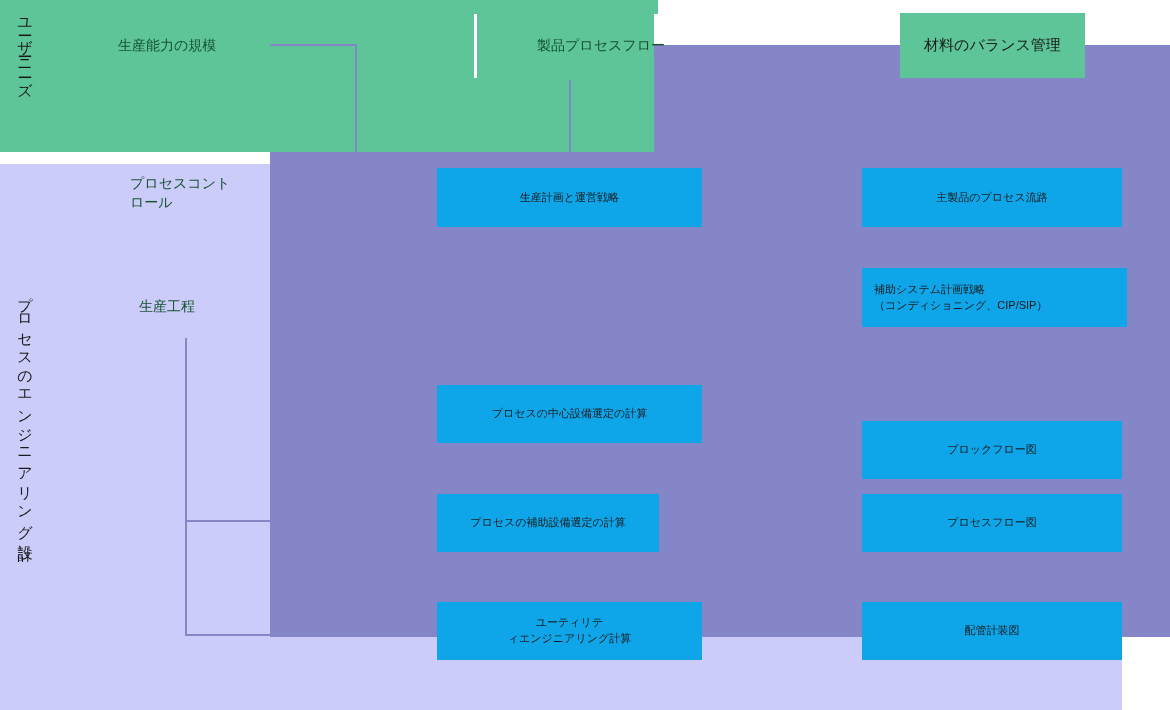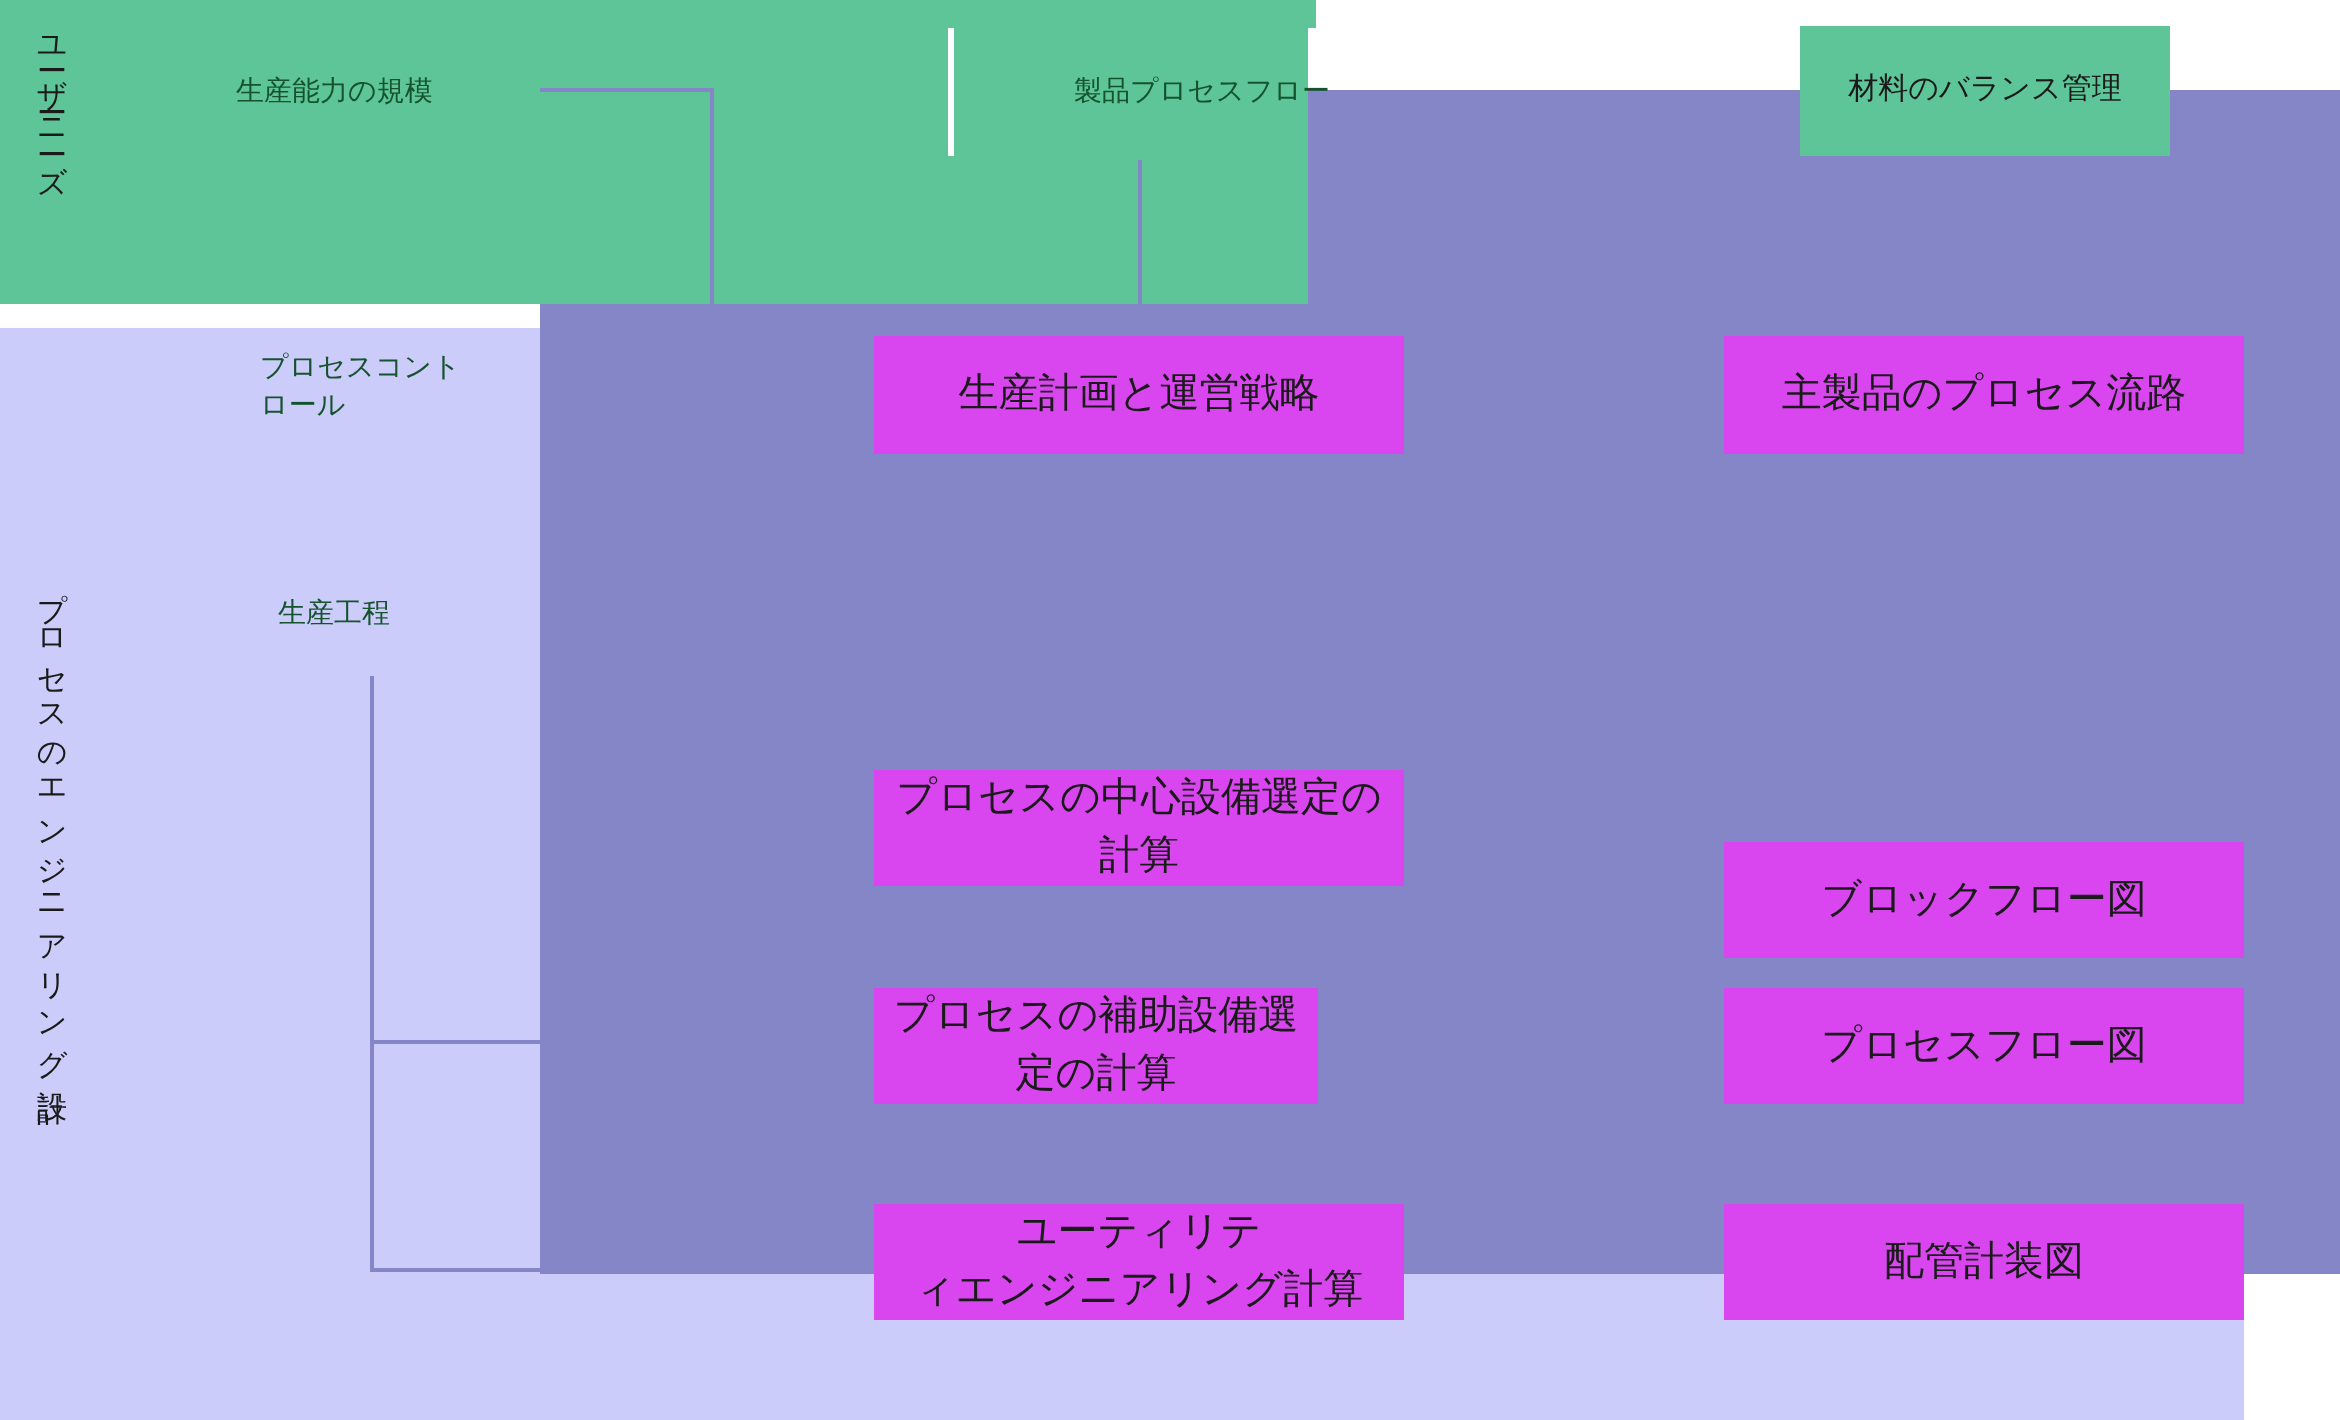--- a/index.html
+++ b/index.html
@@ -91,23 +91,23 @@
     writing-mode: vertical-rl;
     text-orientation: upright;
     letter-spacing: 2px;
     line-height: 1;
   }
   #vtitle-user-needs  { left: 18px; top: 8px; }
   #vtitle-process-eng { left: 18px; top: 285px; }
   
   .card {
     position: absolute;
-    background: #d946ef;
+    background: #0ea5e9;
     color: #1a1a1a;
-    font-size: 20px;
+    font-size: 11px;
     display: flex;
     align-items: center;
     justify-content: center;
     text-align: center;
     line-height: 1.45;
     padding: 0 8px;
     box-sizing: border-box;
     white-space: pre-line;
   }
   .card.left-align {
@@ -169,17 +169,19 @@
   <div class="band-label" id="label-process-control">プロセスコントロール</div>
   <div class="band-label" id="label-production-step">生産工程</div>
 
   <div class="card" id="card-plan">生産計画と運営戦略</div>
   <div class="card" id="card-core-calc">プロセスの中心設備選定の計算</div>
   <div class="card" id="card-aux-calc">プロセスの補助設備選定の計算</div>
   <div class="card" id="card-utility">ユーティリテ
 ィエンジニアリング計算</div>
 
   <div class="card" id="card-main-flow">主製品のプロセス流路</div>
+  <div class="card left-align" id="card-aux-sys">補助システム計画戦略
+（コンディショニング、CIP/SIP）</div>
   <div class="card" id="card-block">ブロックフロー図</div>
   <div class="card" id="card-pfd">プロセスフロー図</div>
   <div class="card" id="card-pid">配管計装図</div>
 
 </div>
 
 </body></html>

